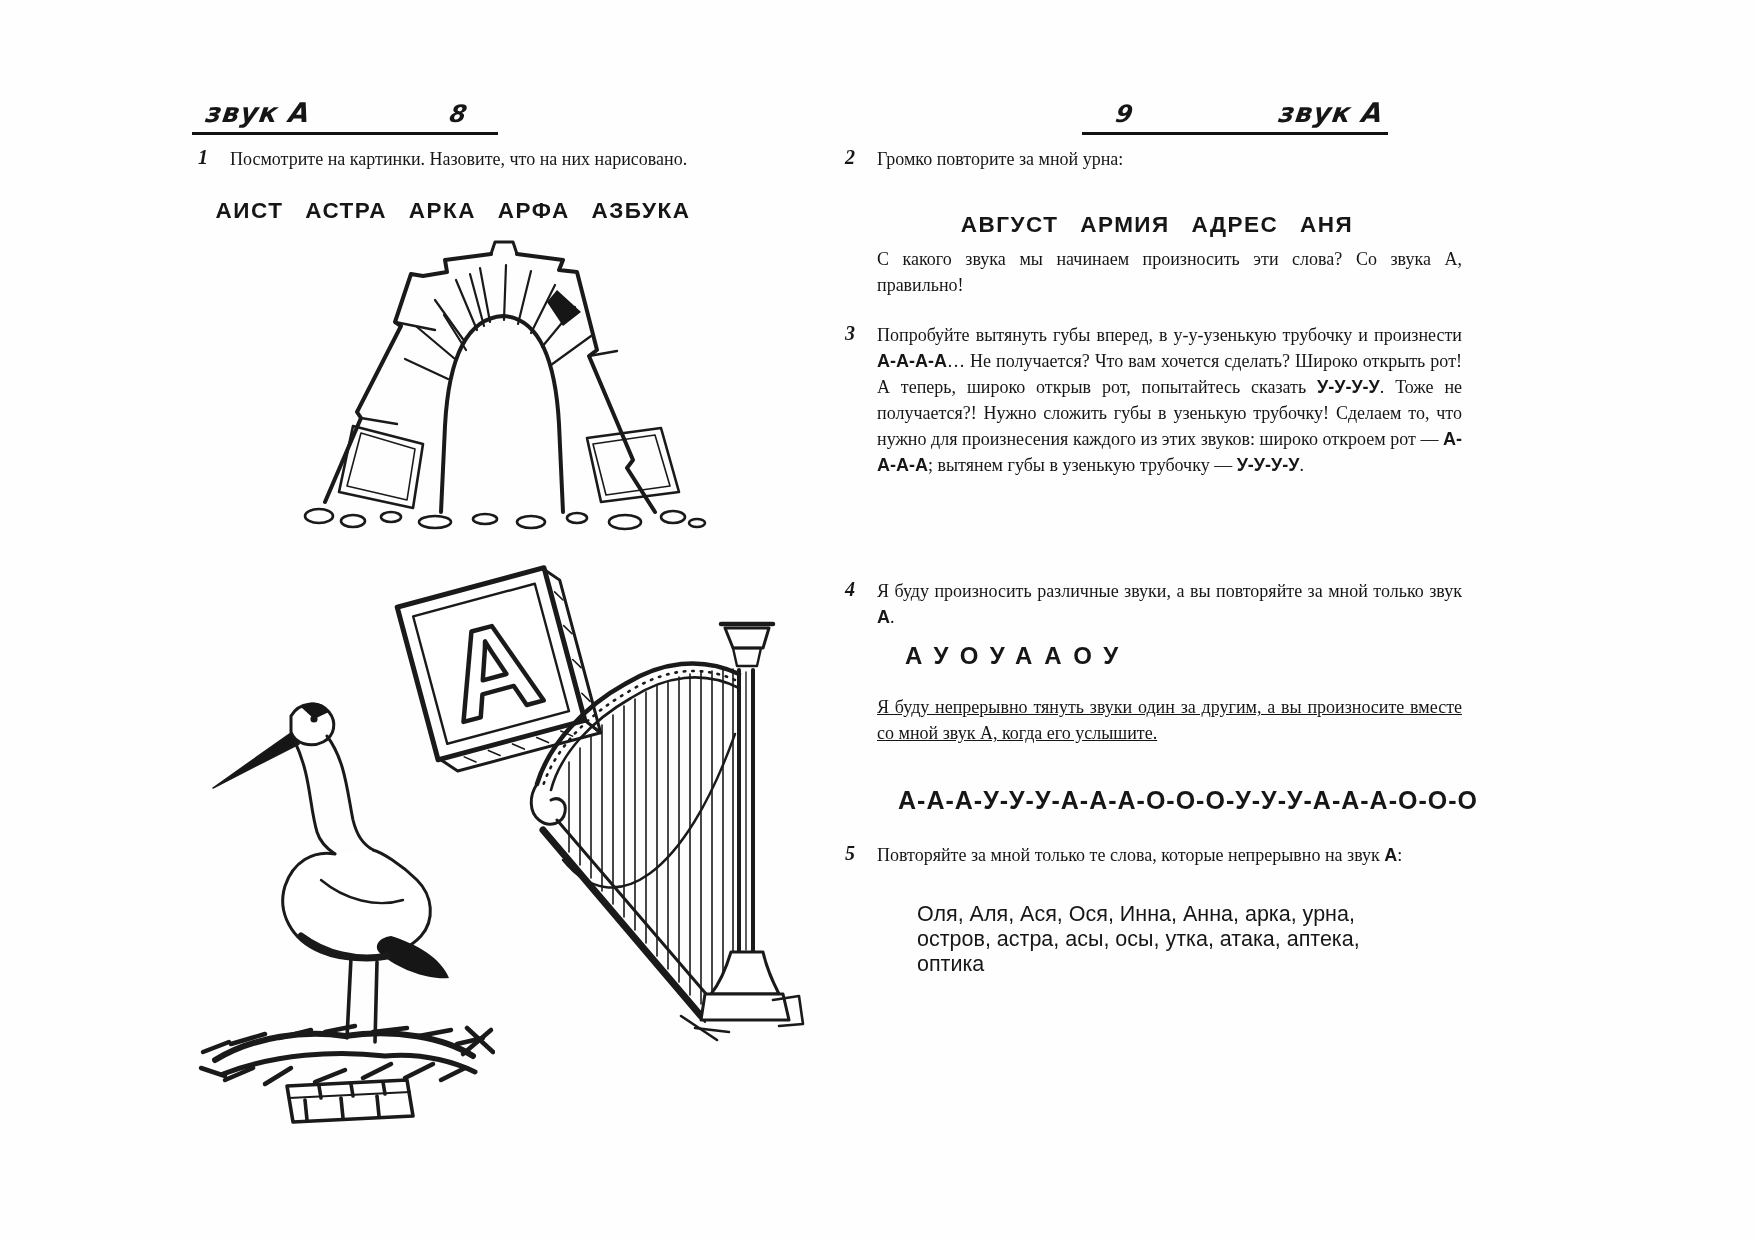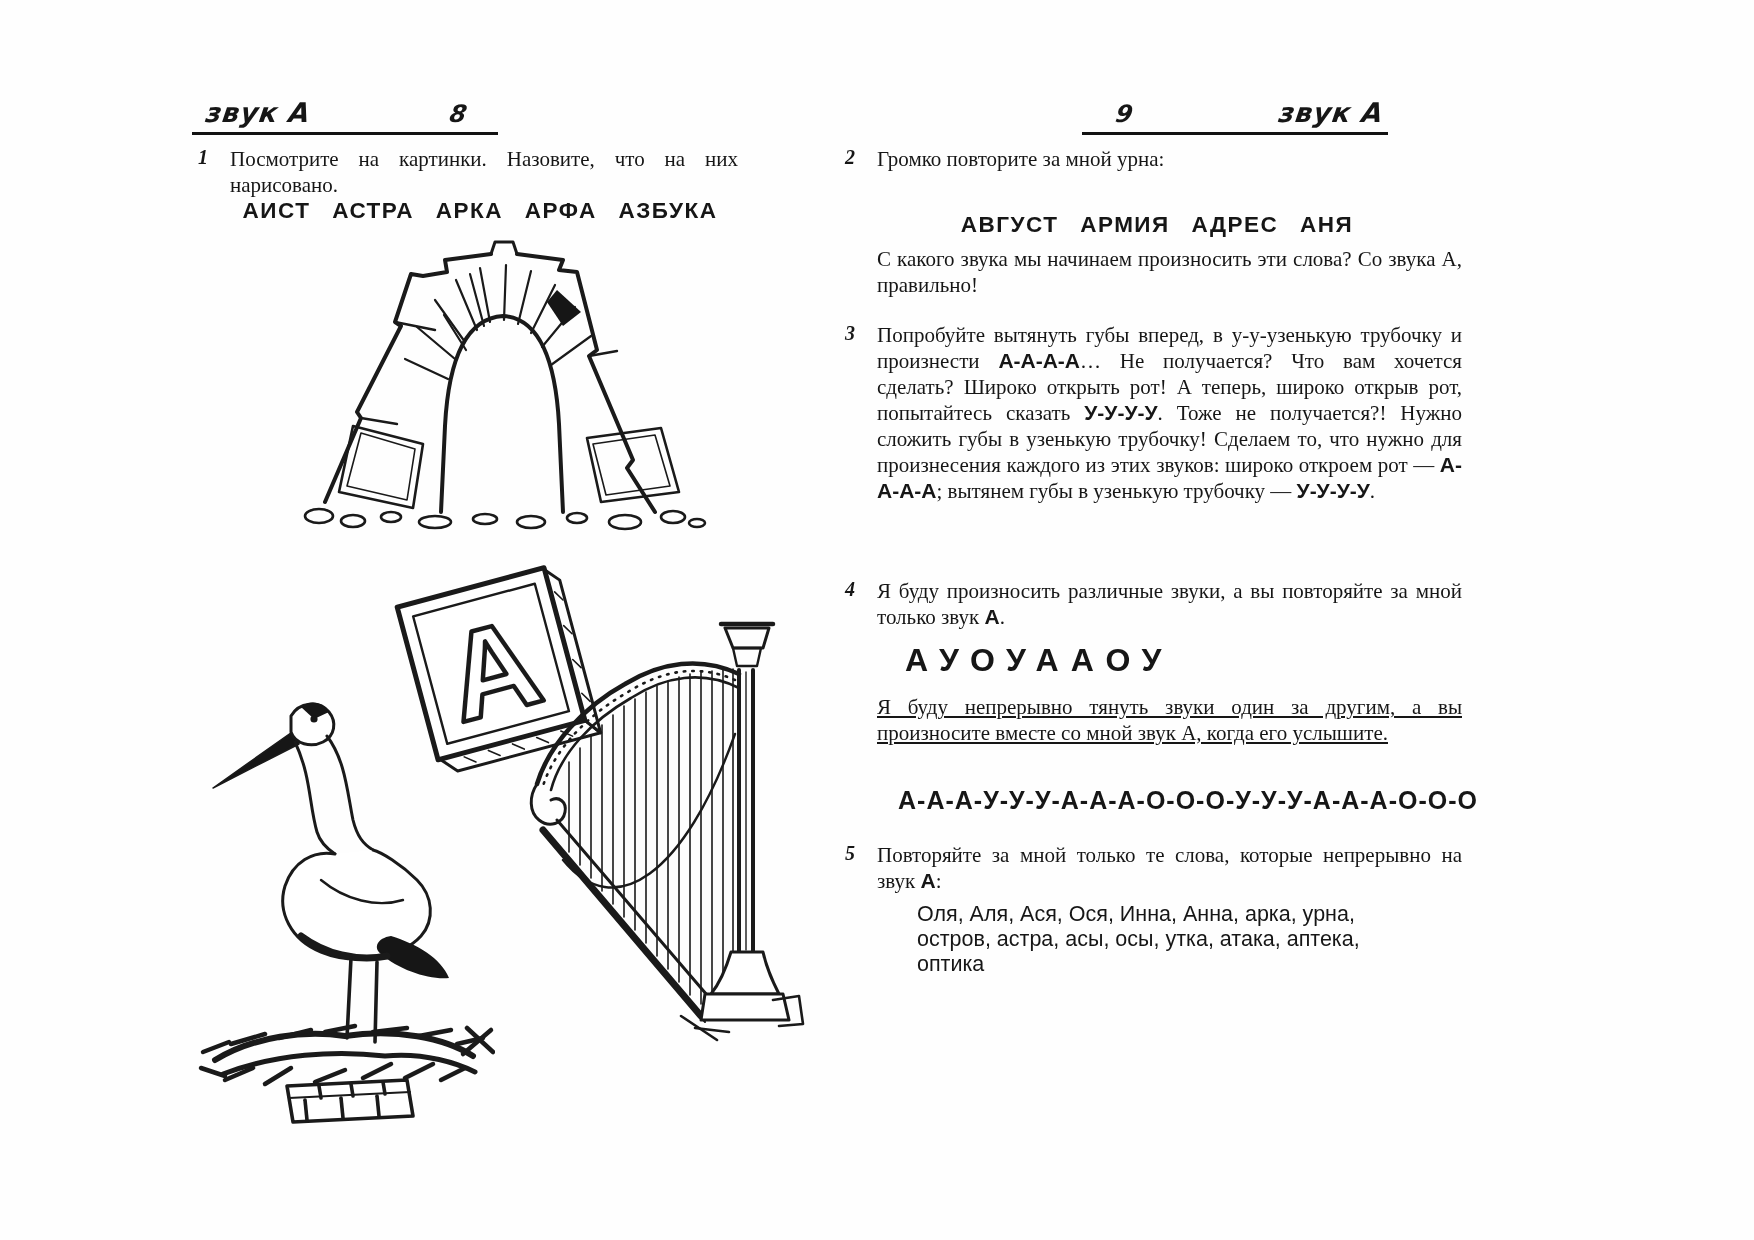--- a/index.html
+++ b/index.html
@@ -15,35 +15,35 @@
   .hdr .rule{position:absolute;left:0;right:0;bottom:0;border-bottom:3px solid #121212;}
   .script{
     font-family:"DejaVu Sans",sans-serif;font-weight:bold;font-style:italic;
     font-size:27px;letter-spacing:1px;transform:skewX(-8deg);display:inline-block;
   }
   .pgnum{
     font-family:"DejaVu Sans",sans-serif;font-weight:bold;font-style:italic;
     font-size:24px;transform:skewX(-10deg);display:inline-block;
   }
   
-  .btxt{font-size:21px;line-height:26px;text-align:justify;}
+  .btxt{font-size:18px;line-height:26px;text-align:justify;}
   .itemnum{
     position:absolute;left:-32px;top:0;
     font-weight:bold;font-style:italic;font-size:20px;
     font-family:"Liberation Serif",serif;
   }
   .item{position:absolute;}
   .sb{font-family:"Liberation Sans",sans-serif;font-weight:bold;}
   .capline{
     font-family:"Liberation Sans",sans-serif;font-weight:bold;
     font-size:22.5px;letter-spacing:1.5px;word-spacing:14px;text-align:center;
   }
   .letters{
     font-family:"Liberation Sans",sans-serif;font-weight:bold;
-    font-size:32px;letter-spacing:12px;
+    font-size:24px;letter-spacing:12px;
   }
   .seq{
     font-family:"Liberation Sans",sans-serif;font-weight:bold;
     font-size:25px;letter-spacing:1px;white-space:nowrap;
   }
   .wordlist{
     font-family:"Liberation Sans",sans-serif;font-weight:normal;
     font-size:21.5px;line-height:25px;
   }
   svg{display:block;}
@@ -56,21 +56,21 @@
   <span class="script" style="position:absolute;left:14px;top:2px;">звук А</span>
   <span class="pgnum" style="position:absolute;left:258px;top:5px;">8</span>
   <span class="rule"></span>
 </div>
 
 <div class="item" style="left:230px;top:146px;width:508px;">
   <span class="itemnum">1</span>
   <div class="btxt">Посмотрите на картинки. Назовите, что на них нарисовано.</div>
 </div>
 
-<div class="abs capline" style="left:200px;top:198px;width:560px;">АИСТ АСТРА АРКА АРФА АЗБУКА</div>
+<div class="abs capline" style="left:173px;top:198px;width:560px;">АИСТ АСТРА АРКА АРФА АЗБУКА</div>
 
 <svg class="abs" style="left:295px;top:230px;" width="420" height="305" viewBox="0 0 420 305" fill="none" stroke="#1a1a1a" stroke-width="4" stroke-linecap="round" stroke-linejoin="round">
   <path d="M196,24 L200,12 L218,12 L222,24" stroke-width="3"></path>
   <path d="M196,24 L150,30 L152,42 L128,46 L116,44 L100,92 L106,96 L62,182 L66,188 L30,272"></path>
   <path d="M222,24 L268,30 L264,40 L282,42 L302,120 L294,126 L338,230 L332,238 L360,282"></path>
   <path d="M146,282 L150,196 C154,120 176,88 208,86 C240,88 260,122 264,194 L268,282"></path>
   <g stroke-width="2.2">
     <path d="M153,149 L110,129"></path>
       <path d="M160,129 L122,97"></path>
       <path d="M170,112 L140,70"></path>

